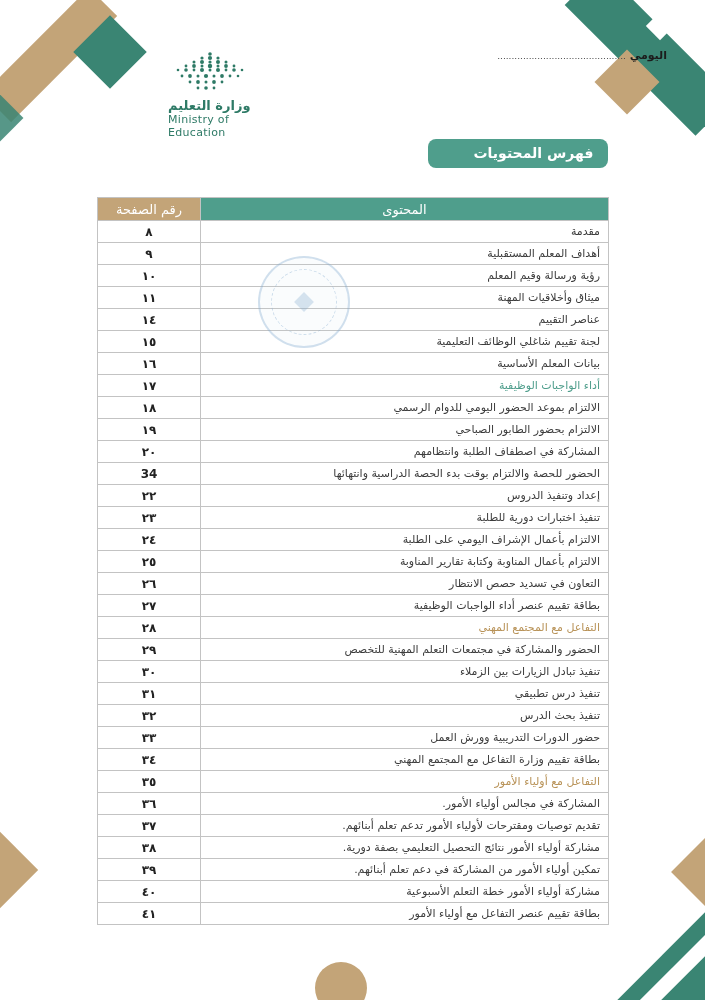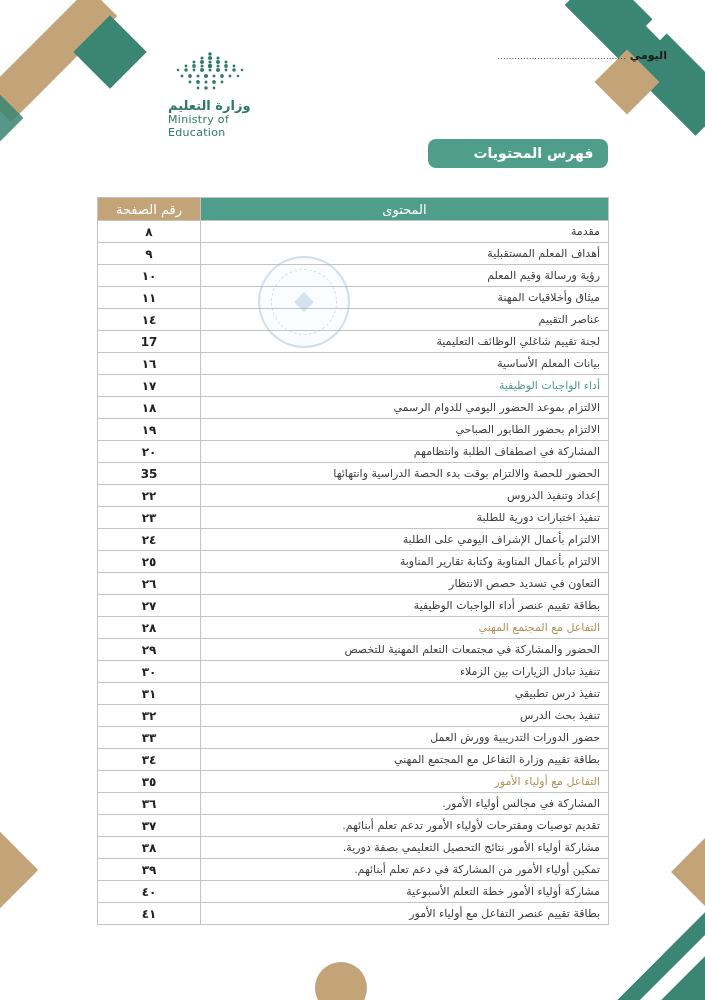--- a/index.html
+++ b/index.html
@@ -193,21 +193,21 @@
       <td class="cell-page">١١</td>
     </tr>
 
     <tr class="row-normal">
       <td class="cell-content">عناصر التقييم</td>
       <td class="cell-page">١٤</td>
     </tr>
 
     <tr class="row-normal">
       <td class="cell-content">لجنة تقييم شاغلي الوظائف التعليمية</td>
-      <td class="cell-page">17</td>
+      <td class="cell-page">١٥</td>
     </tr>
 
     <tr class="row-normal">
       <td class="cell-content">بيانات المعلم الأساسية</td>
       <td class="cell-page">١٦</td>
     </tr>
 
     <tr class="row-section_teal">
       <td class="cell-content">أداء الواجبات الوظيفية</td>
       <td class="cell-page">١٧</td>
@@ -223,21 +223,21 @@
       <td class="cell-page">١٩</td>
     </tr>
 
     <tr class="row-normal">
       <td class="cell-content">المشاركة في اصطفاف الطلبة وانتظامهم</td>
       <td class="cell-page">٢٠</td>
     </tr>
 
     <tr class="row-normal">
       <td class="cell-content">الحضور للحصة والالتزام بوقت بدء الحصة الدراسية وانتهائها</td>
-      <td class="cell-page">35</td>
+      <td class="cell-page">34</td>
     </tr>
 
     <tr class="row-normal">
       <td class="cell-content">إعداد وتنفيذ الدروس</td>
       <td class="cell-page">٢٢</td>
     </tr>
 
     <tr class="row-normal">
       <td class="cell-content">تنفيذ اختبارات دورية للطلبة</td>
       <td class="cell-page">٢٣</td>

